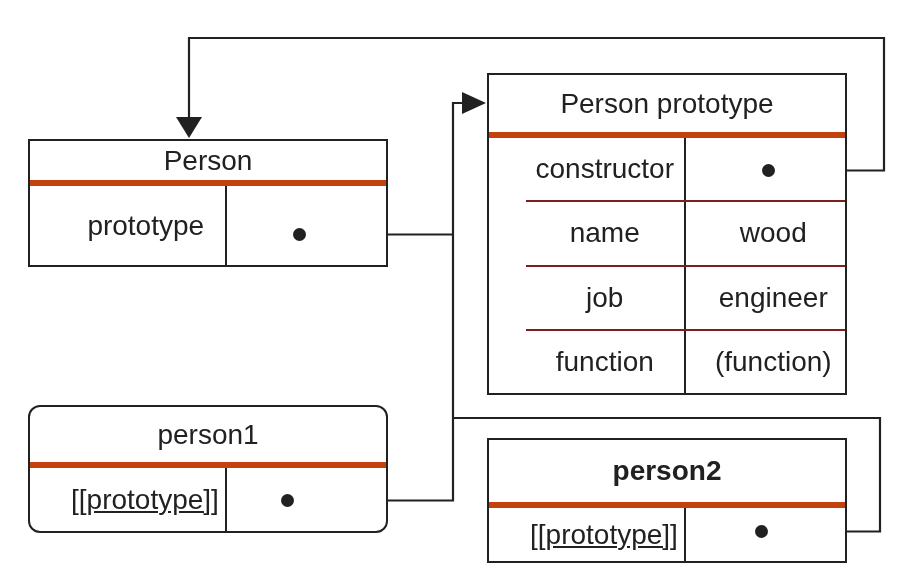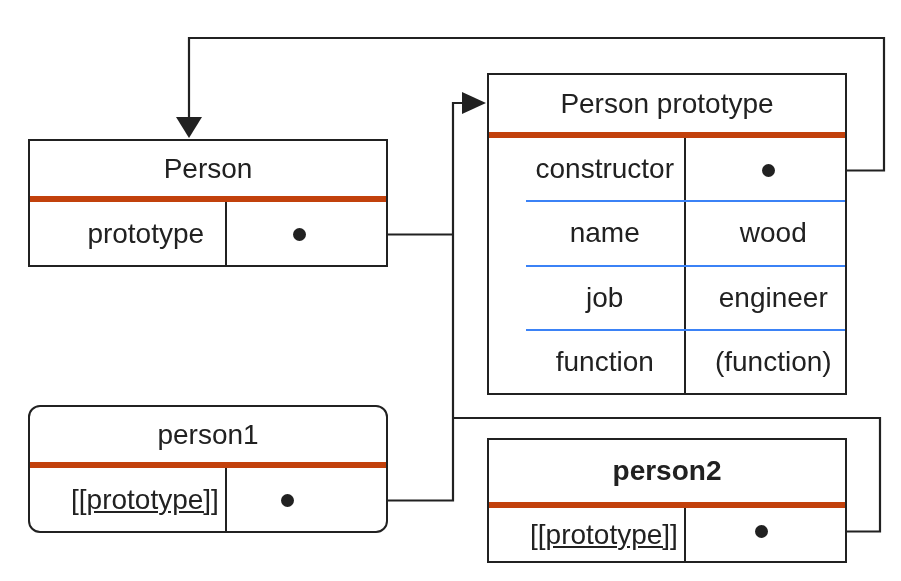--- a/index.html
+++ b/index.html
@@ -21,21 +21,21 @@
   }
   .obj-title{
     box-sizing:border-box;
     flex:0 0 auto;
     border-bottom:6px solid #c2410c;
     display:flex;align-items:center;justify-content:center;
     font-size:28px;line-height:1;
   }
   .obj-rows{flex:1 1 auto;display:flex;flex-direction:column;padding-left:37px;}
   .obj-row{flex:1 1 0;display:flex;box-sizing:border-box;min-height:0;}
-  .obj-row + .obj-row{border-top:2px solid #3b82f6;}
+  .obj-row + .obj-row{border-top:2px solid #7f1d1d;}
   .cell{
     box-sizing:border-box;
     display:flex;align-items:center;justify-content:center;
     font-size:28px;line-height:1;white-space:nowrap;
   }
   .cell.key{width:50%;border-right:2px solid #212121;}
   .cell.val{flex:1 1 auto;margin-left:16px;}
   .cell.key.bracket{justify-content:flex-start;padding-left:4px;text-decoration:underline;}
   .dot{
     position:absolute;
@@ -55,21 +55,21 @@
       <path d="M300 234.5 H452"></path>
       <path d="M762 531.5 H880 V418 H454"></path>
     </g>
     <g fill="#212121" stroke="none">
       <polygon points="189,138 176,117 202,117"></polygon>
       <polygon points="486,103 462,92 462,114"></polygon>
     </g>
   </svg>
 
   <div class="obj-box" style="left:28px;top:139px;width:360px;height:128px;">
-    <div class="obj-title" style="height:61px;">Person</div>
+    <div class="obj-title" style="height:45px;">Person</div>
     <div class="obj-rows">
       <div class="obj-row">
         <div class="cell key">prototype</div>
         <div class="cell val"></div>
       </div>
     </div>
   </div>
 
   <div class="obj-box" style="left:487px;top:73px;width:360px;height:322px;">
     <div class="obj-title" style="height:63px;">Person prototype</div>

